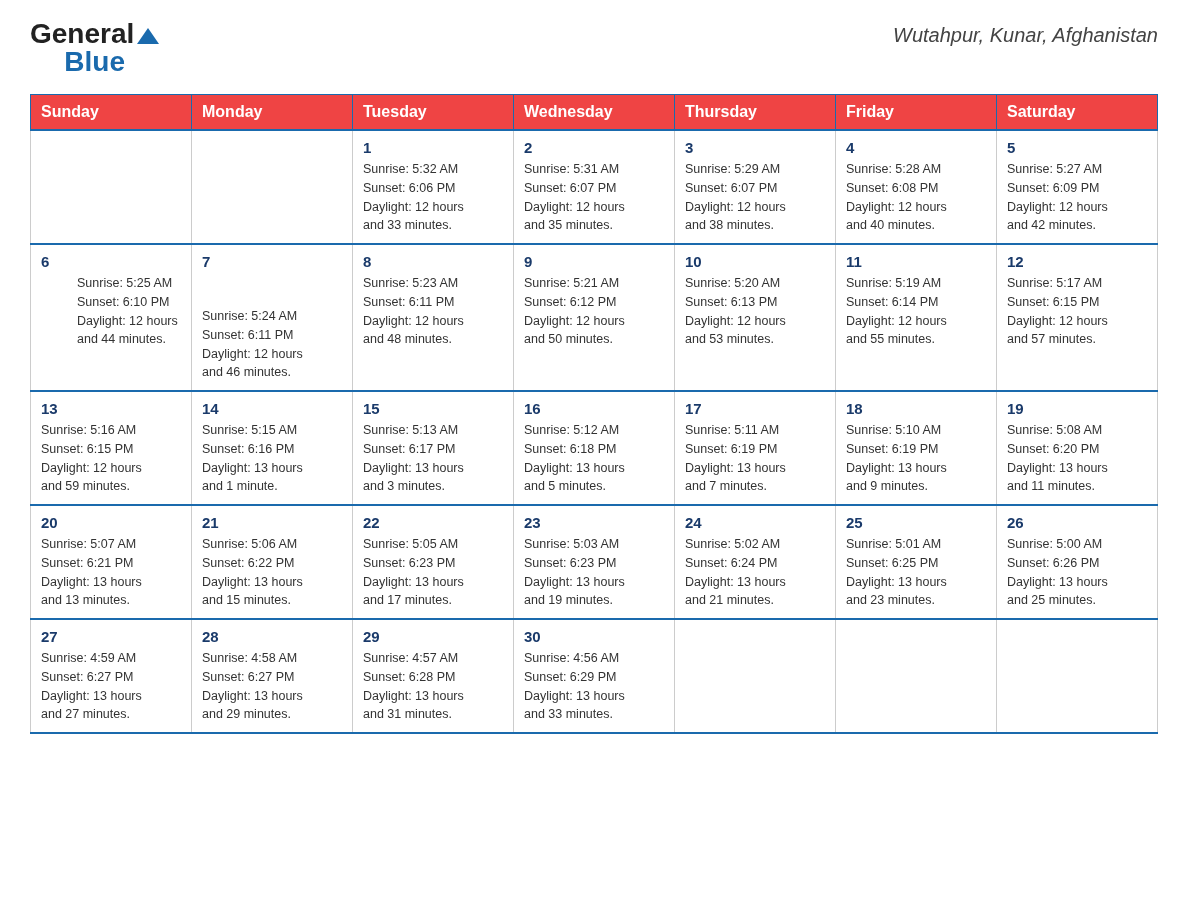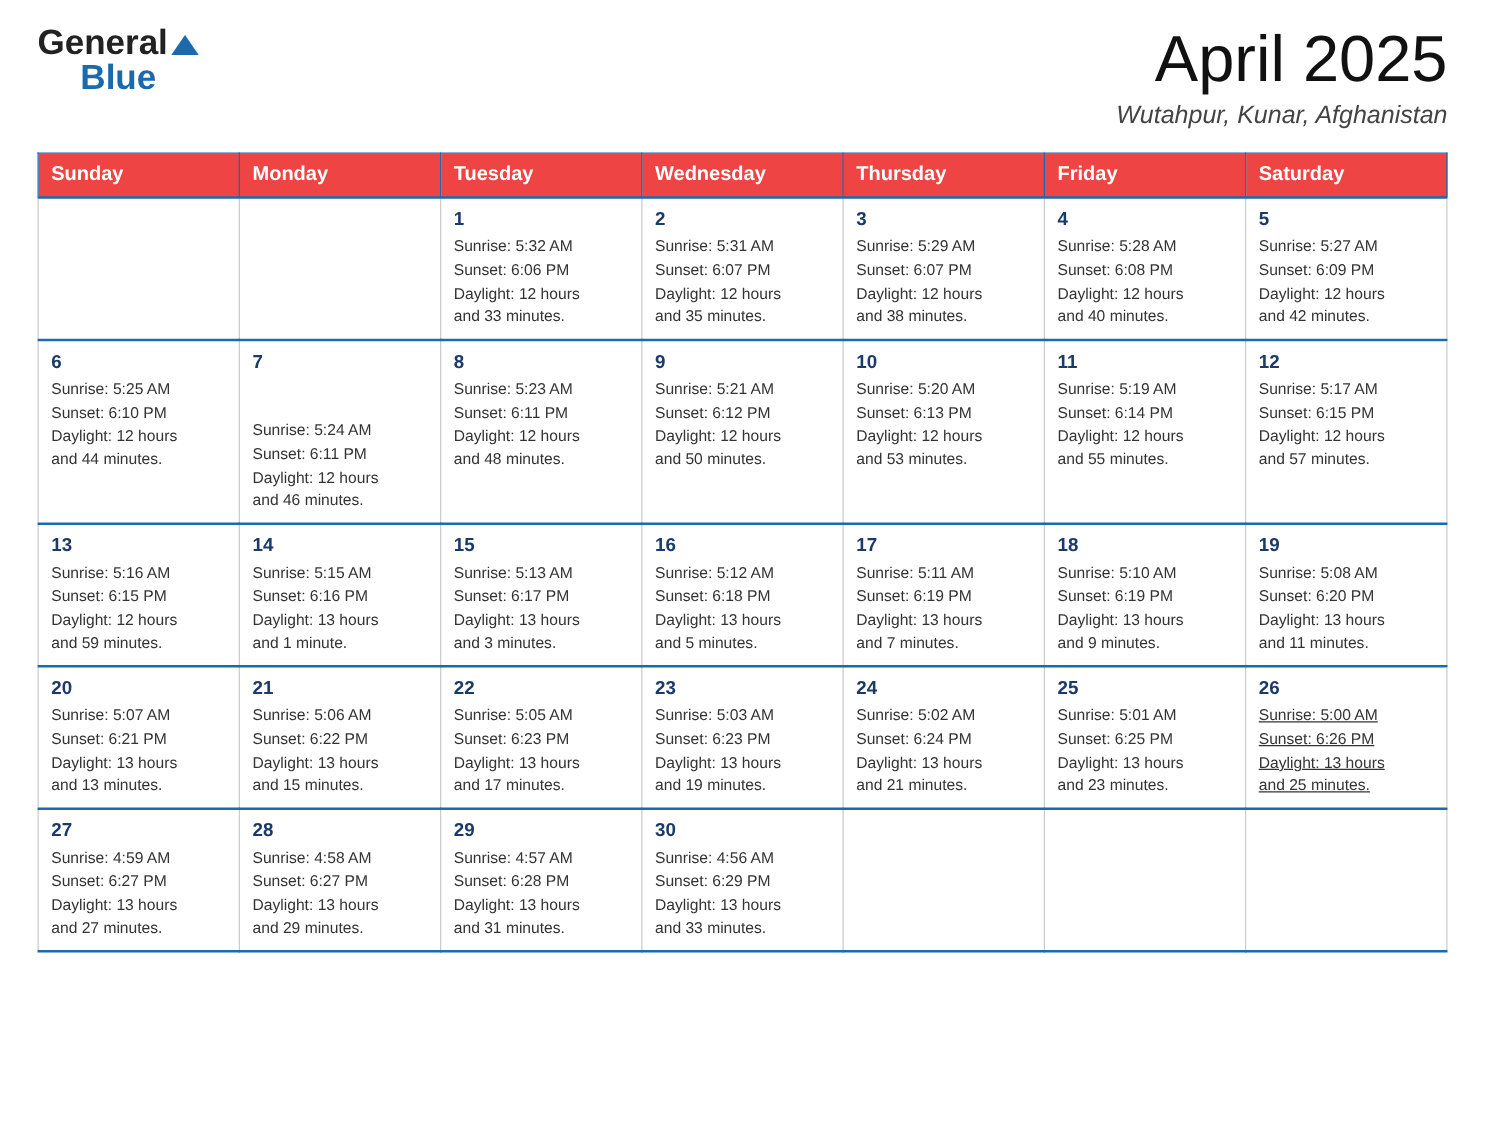--- a/index.html
+++ b/index.html
@@ -104,21 +104,20 @@
       <span class="logo-text-general">General</span>
       <svg width="22" height="18" viewBox="0 0 22 18" style="margin-left:3px;margin-top:2px;">
         <polygon points="0,18 11,2 22,18" fill="#1a6aad"></polygon>
       </svg>
     </div>
     <div class="logo-row">
       <span class="logo-text-blue">Blue</span>
     </div>
   </div>
   <div class="title-block">
-    <div class="title-month">April 2025</div>
     <div class="title-location">Wutahpur, Kunar, Afghanistan</div>
   </div>
 </div>
 
 <table class="calendar">
   <thead>
     <tr>
     <th>Sunday</th>
         <th>Monday</th>
         <th>Tuesday</th>
@@ -164,21 +163,21 @@
           <span class="day-number">5</span>
           <div class="day-info" style="white-space: pre-line;">Sunrise: 5:27 AM
 Sunset: 6:09 PM
 Daylight: 12 hours
 and 42 minutes.</div>
         </td>
       </tr>
       <tr>
         <td>
           <span class="day-number">6</span>
-          <div class="day-info" style="white-space: pre-line;">Sunrise: 5:25 AM
+          <div class="day-info" style="white-space: pre-line; margin-left: 36px;">Sunrise: 5:25 AM
 Sunset: 6:10 PM
 Daylight: 12 hours
 and 44 minutes.</div>
         </td>
         <td>
           <span class="day-number">7</span>
           <div class="day-info" style="white-space: pre-line; margin-top: 37px;">Sunrise: 5:24 AM
 Sunset: 6:11 PM
 Daylight: 12 hours
 and 46 minutes.</div>
@@ -308,21 +307,21 @@
         </td>
         <td>
           <span class="day-number">25</span>
           <div class="day-info" style="white-space: pre-line;">Sunrise: 5:01 AM
 Sunset: 6:25 PM
 Daylight: 13 hours
 and 23 minutes.</div>
         </td>
         <td>
           <span class="day-number">26</span>
-          <div class="day-info" style="white-space: pre-line; text-decoration: underline;">Sunrise: 5:00 AM
+          <div class="day-info" style="white-space: pre-line;">Sunrise: 5:00 AM
 Sunset: 6:26 PM
 Daylight: 13 hours
 and 25 minutes.</div>
         </td>
       </tr>
       <tr>
         <td>
           <span class="day-number">27</span>
           <div class="day-info" style="white-space: pre-line;">Sunrise: 4:59 AM
 Sunset: 6:27 PM

